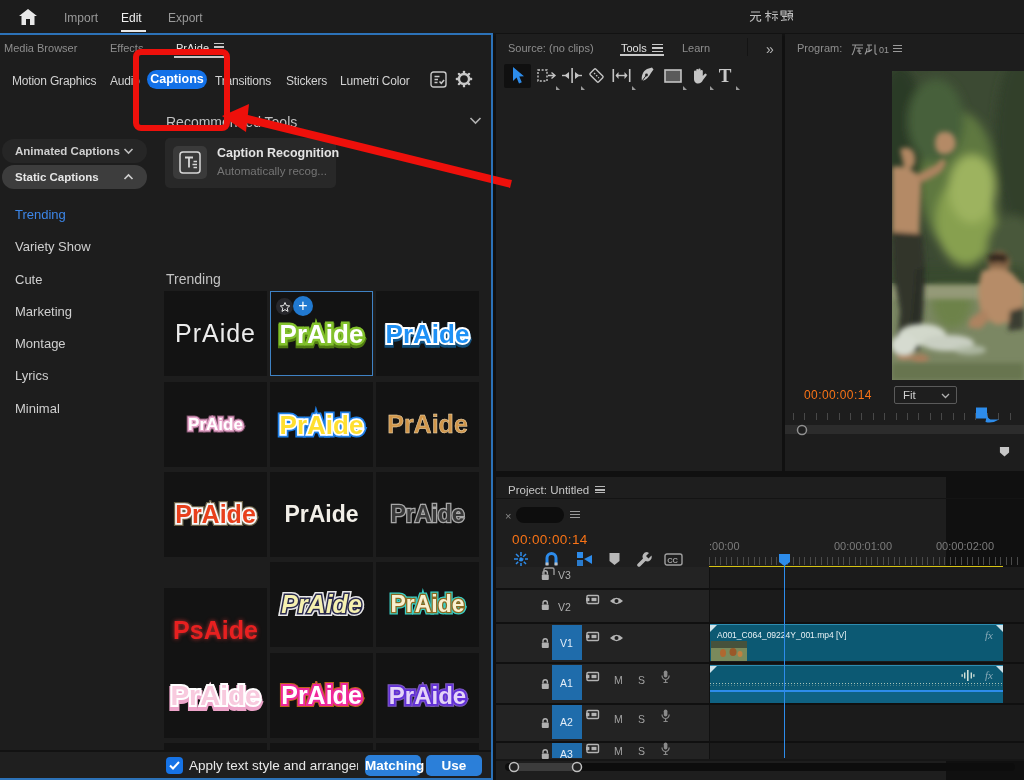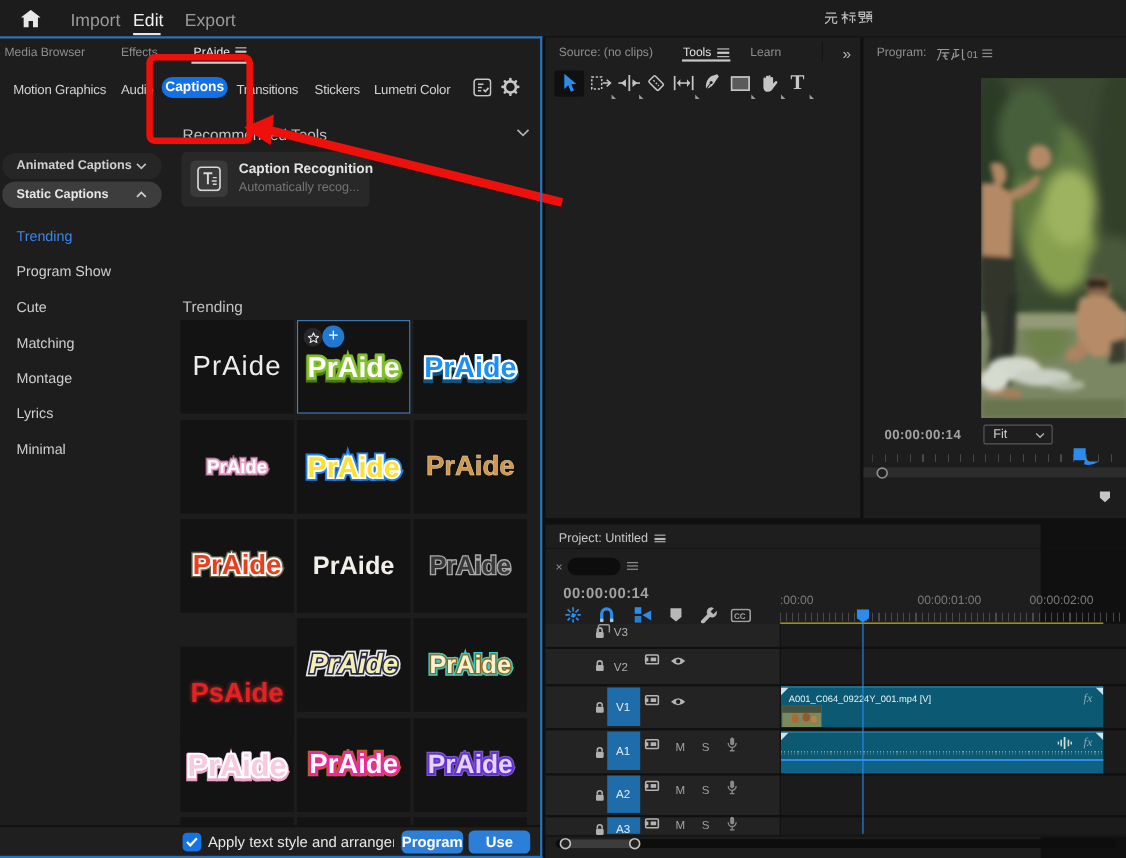--- a/index.html
+++ b/index.html
@@ -1,38 +1,38 @@
 <!DOCTYPE html>
 <html><head><meta charset="utf-8"><style>
 *{margin:0;padding:0;box-sizing:border-box}
 html,body{width:1024px;height:780px;overflow:hidden;background:#101010}
 body{font-family:"Liberation Sans",sans-serif;position:relative;-webkit-font-smoothing:antialiased}
 .abs{position:absolute}
 
 #topbar{position:absolute;left:0;top:0;width:1024px;height:34px;background:#1c1c1c}
-#topbar .tab{position:absolute;top:11px;font-size:16px;color:#9a9a9a}
+#topbar .tab{position:absolute;top:11px;font-size:12px;color:#9a9a9a}
 
 #lp{position:absolute;left:0;top:34px;width:493px;height:746px;background:#1d1d1d}
 #lpborder{position:absolute;left:0;top:33px;width:493px;height:747px;border:2px solid #2c72b8;border-left:none;pointer-events:none;z-index:40}
 .ptab{position:absolute;top:8px;font-size:11px;color:#8e8e8e;white-space:nowrap}
 .btab{position:absolute;top:40px;font-size:12px;font-weight:normal;color:#d2d2d2;letter-spacing:-0.2px;white-space:nowrap}
 .sideitem{position:absolute;left:15px;font-size:13px;color:#cfcfcf;white-space:nowrap}
 .pill{position:absolute;left:2px;width:145px;height:24px;border-radius:12px;background:#262626;color:#cfcfcf;font-size:11.5px;font-weight:bold;line-height:24px;padding-left:13px;white-space:nowrap}
 .tile{position:absolute;width:103px;height:85px;background:#131313;display:flex;align-items:center;justify-content:center;overflow:hidden}
 .card{position:absolute;left:165px;width:171px;height:50px;background:#282828;border-radius:5px}
 .cicon{position:absolute;left:8px;top:8px;width:34px;height:33px;background:#3a3a3a;border-radius:5px}
 .ct1{position:absolute;left:52px;top:8px;font-size:12.5px;font-weight:bold;color:#e3e3e3;white-space:nowrap}
 .ct2{position:absolute;left:52px;top:27px;font-size:11.5px;color:#757575;white-space:nowrap}
 
 #mp{position:absolute;left:496px;top:34px;width:286px;height:437px;background:#1e1e1e}
 
 #pp{position:absolute;left:785px;top:34px;width:239px;height:437px;background:#1d1d1d}
 
 #tl{position:absolute;left:496px;top:477px;width:450px;height:303px;background:#1e1e1e}
-.tc{color:#a3a3a3;font-weight:bold}
+.tc{color:#f97316;font-weight:normal}
 
 .pt{position:relative;font-weight:bold;line-height:1;z-index:1;white-space:nowrap}
 .pt::before,.pt::after{content:attr(data-t);position:absolute;left:0;top:0;white-space:nowrap}
 .pt::after{z-index:-1}
 .pt::before{z-index:-2}
 .s1{font-size:25px;font-weight:normal;color:#ececec;letter-spacing:1px}
 .s2{font-size:26px;color:#fff}
 .s2::after{-webkit-text-stroke:5px #82c12c}
 .s2::before{-webkit-text-stroke:6.5px #4f7a12;transform:translateY(1.5px)}
 .s3{font-size:26px;color:#1e90f5}
@@ -149,23 +149,23 @@
       </g>
   </svg>
 
   <div class="pill" style="top:105px">Animated Captions<svg class="abs" style="right:13px;top:8px" width="11" height="8" viewBox="0 0 11 8">
         <path d="M1.5 2 L5.5 6 L9.5 2" fill="none" stroke="#bdbdbd" stroke-width="1.6"></path>
       </svg></div>
   <div class="pill" style="top:131px;background:#3d3d3d;color:#e6e6e6">Static Captions<svg class="abs" style="right:13px;top:8px" width="11" height="8" viewBox="0 0 11 8">
         <path d="M1.5 6 L5.5 2 L9.5 6" fill="none" stroke="#d0d0d0" stroke-width="1.6"></path>
       </svg></div>
   <div class="sideitem" style="top:173px;color:#3c86e8">Trending</div>
-  <div class="sideitem" style="top:205px">Program Show</div>
+  <div class="sideitem" style="top:205px">Variety Show</div>
   <div class="sideitem" style="top:238px">Cute</div>
-  <div class="sideitem" style="top:270px">Matching</div>
+  <div class="sideitem" style="top:270px">Marketing</div>
   <div class="sideitem" style="top:302px">Montage</div>
   <div class="sideitem" style="top:334px">Lyrics</div>
   <div class="sideitem" style="top:367px">Minimal</div>
 
   <div class="abs" style="left:166px;top:80px;font-size:14px;color:#c2c2c2">Recommended Tools</div>
   <svg class="abs" style="left:469px;top:82px" width="13" height="9" viewBox="0 0 13 9">
       <path d="M1.5 2 L6.5 7 L11.5 2" fill="none" stroke="#b0b0b0" stroke-width="1.6"></path>
     </svg>
   <div class="card" style="top:104px">
     <div class="cicon">
@@ -237,21 +237,21 @@
     <div class="abs" style="left:293px;top:262px;width:20px;height:20px;border-radius:50%;background:#2179d0;z-index:5;color:#fff;font-size:16px;text-align:center;line-height:19px">+</div>
   </div>
 
   <div class="abs" style="left:0;top:716px;width:492px;height:2px;background:#121212"></div>
   <div class="abs" style="left:0;top:718px;width:492px;height:28px;background:#1f1f1f">
     <div class="abs" style="left:166px;top:5px;width:17px;height:17px;background:#1673e6;border-radius:4px"></div>
     <svg class="abs" style="left:169px;top:9px" width="11" height="9" viewBox="0 0 11 9">
         <path d="M1 4.5 L4 7.5 L10 1" fill="none" stroke="#fff" stroke-width="2"></path>
       </svg>
     <div class="abs" style="left:189px;top:6px;width:169px;height:17px;overflow:hidden;font-size:13.5px;color:#e8e8e8;white-space:nowrap">Apply text style and arrangement</div>
-    <div class="abs" style="left:365px;top:3px;width:56px;height:21px;background:#2b7fd9;border-radius:5px;color:#fff;font-size:13.5px;font-weight:bold;text-align:center;line-height:21px">Program</div>
+    <div class="abs" style="left:365px;top:3px;width:56px;height:21px;background:#2b7fd9;border-radius:5px;color:#fff;font-size:13.5px;font-weight:bold;text-align:center;line-height:21px">Matching</div>
     <div class="abs" style="left:426px;top:3px;width:56px;height:21px;background:#2b7fd9;border-radius:5px;color:#fff;font-size:13.5px;font-weight:bold;text-align:center;line-height:21px">Use</div>
   </div>
 </div>
 
 <div class="abs" style="left:493px;top:33px;width:531px;height:3px;background:#121212"></div>
 
 <div id="mp">
   <div class="ptab" style="left:12px;top:8px">Source: (no clips)</div>
   <div class="ptab" style="left:125px;top:8px;color:#e0e0e0">Tools</div>
   <div class="abs" style="left:156px;top:10px;width:11px;height:8px;border-top:1.5px solid #c8c8c8;border-bottom:1.5px solid #c8c8c8">

